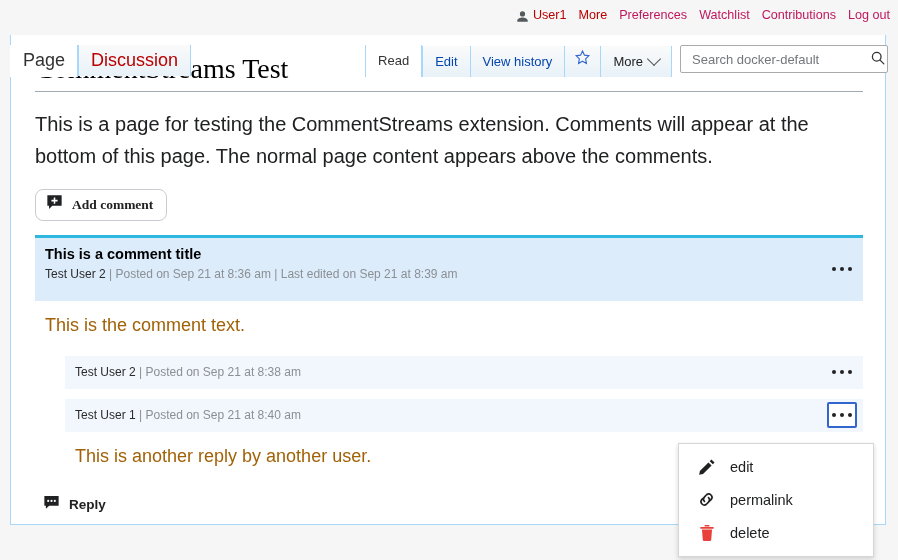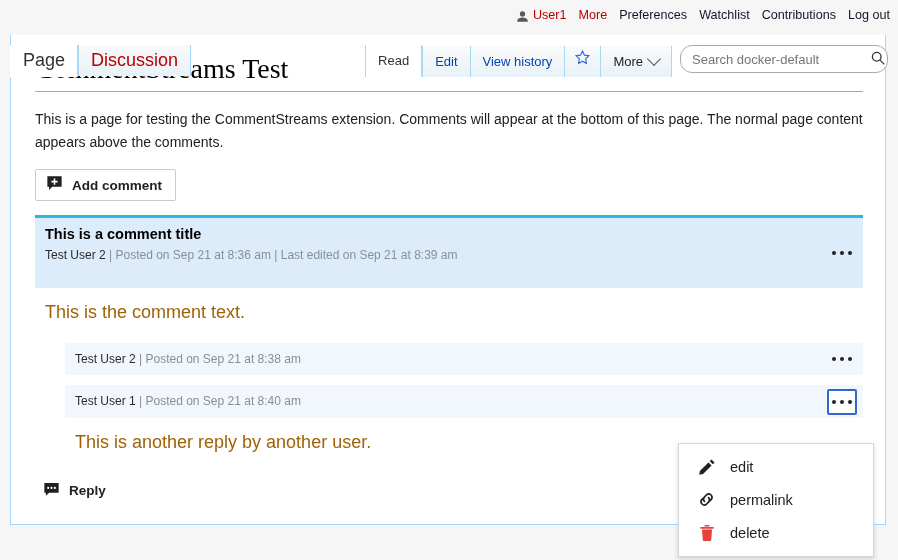--- a/index.html
+++ b/index.html
@@ -22,21 +22,21 @@
     top: 0;
     right: 8px;
     height: 31px;
     display: flex;
     align-items: center;
     gap: 12px;
     font-size: 12.6px;
     white-space: nowrap;
   }
   .personal-bar .pitem {
-    color: #0f172a;
+    color: #be185d;
     text-decoration: none;
     cursor: pointer;
     line-height: 1;
   }
   .personal-bar .pitem.new { color: #ba0000; }
   .personal-bar .pitem.userlink {
     display: flex;
     align-items: flex-start;
     gap: 4px;
   }
@@ -157,21 +157,21 @@
   }
   .search-box {
     width: 100%;
     height: 28px;
     box-sizing: border-box;
     border: 1px solid #aaa;
     background: #fff;
     display: flex;
     align-items: center;
     padding: 0 6px 0 9px;
-    border-radius: 12px;
+    border-radius: 2px;
   }
   .search-box input {
     flex: 1;
     border: none;
     outline: none;
     font-family: "Liberation Sans", sans-serif;
     font-size: 13px;
     color: #54595d;
     background: transparent;
   }
@@ -185,54 +185,55 @@
     font-family: "Liberation Serif", serif;
     font-size: 28px;
     font-weight: normal;
     line-height: 1.25;
     margin: 0;
     padding: 0 0 5px 0;
     border-bottom: 1px solid #a2a9b1;
     color: #000;
   }
   .intro {
-    font-size: 14px;
+    font-size: 20px;
     line-height: 1.62;
     color: #202122;
     margin: 16px 0 0 0;
     max-width: 832px;
   }
 
   
   .cs-addbtn {
     margin-top: 16px;
     display: inline-flex;
     align-items: center;
     gap: 9px;
     height: 32px;
     padding: 0 13px 0 10px;
     box-sizing: border-box;
     border: 1px solid #c8ccd1;
-    border-radius: 2px;
+    border-radius: 8px;
     background: #fff;
     font-size: 13.5px;
     font-weight: bold;
     color: #222;
     cursor: pointer;
+    font-family: Liberation Serif, serif;
   }
 
   
   .cs-comment {
     margin-top: 14px;
     border-top: 3px solid #36c;
     border-top-color: #2eb8e0;
   }
   .cs-head {
     background: #ddecfb;
-    padding: 7px 10px 24px 10px;
+    padding: 7px 10px 18px 10px;
     position: relative;
     min-height: 34px;
     box-sizing: border-box;
   }
   .cs-head.reply-head {
     background: #f2f7fd;
     padding: 8px 10px 8px 10px;
     min-height: 26px;
   }
   .cs-title {

